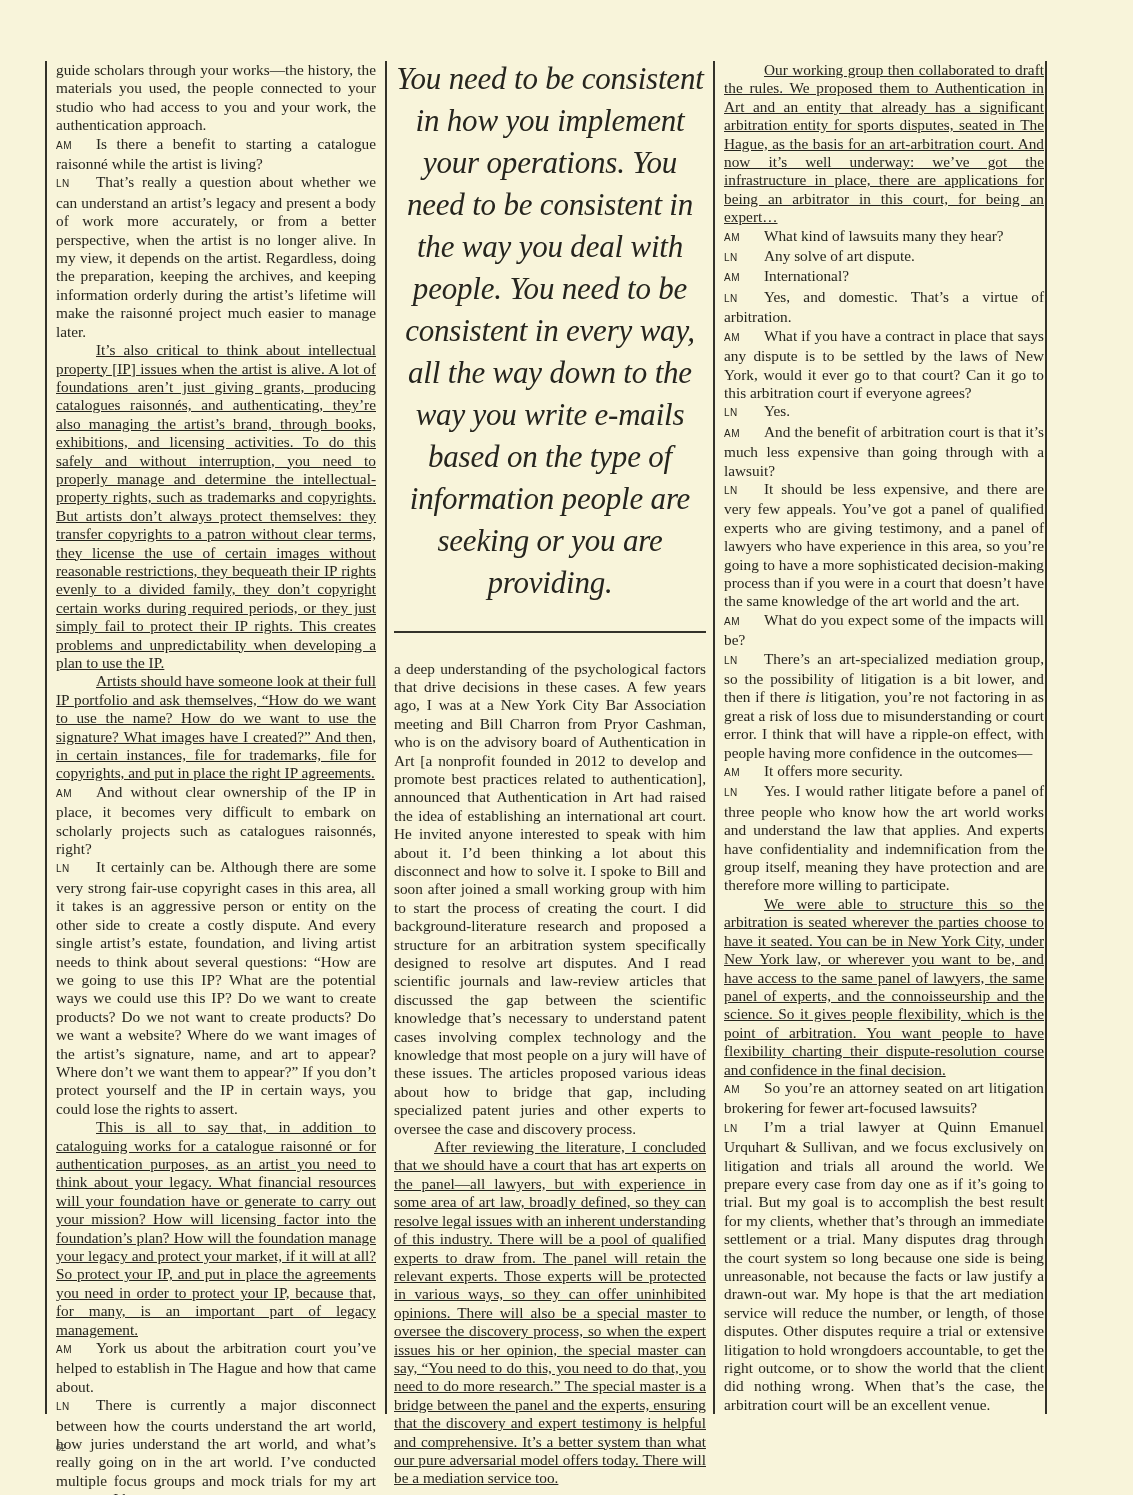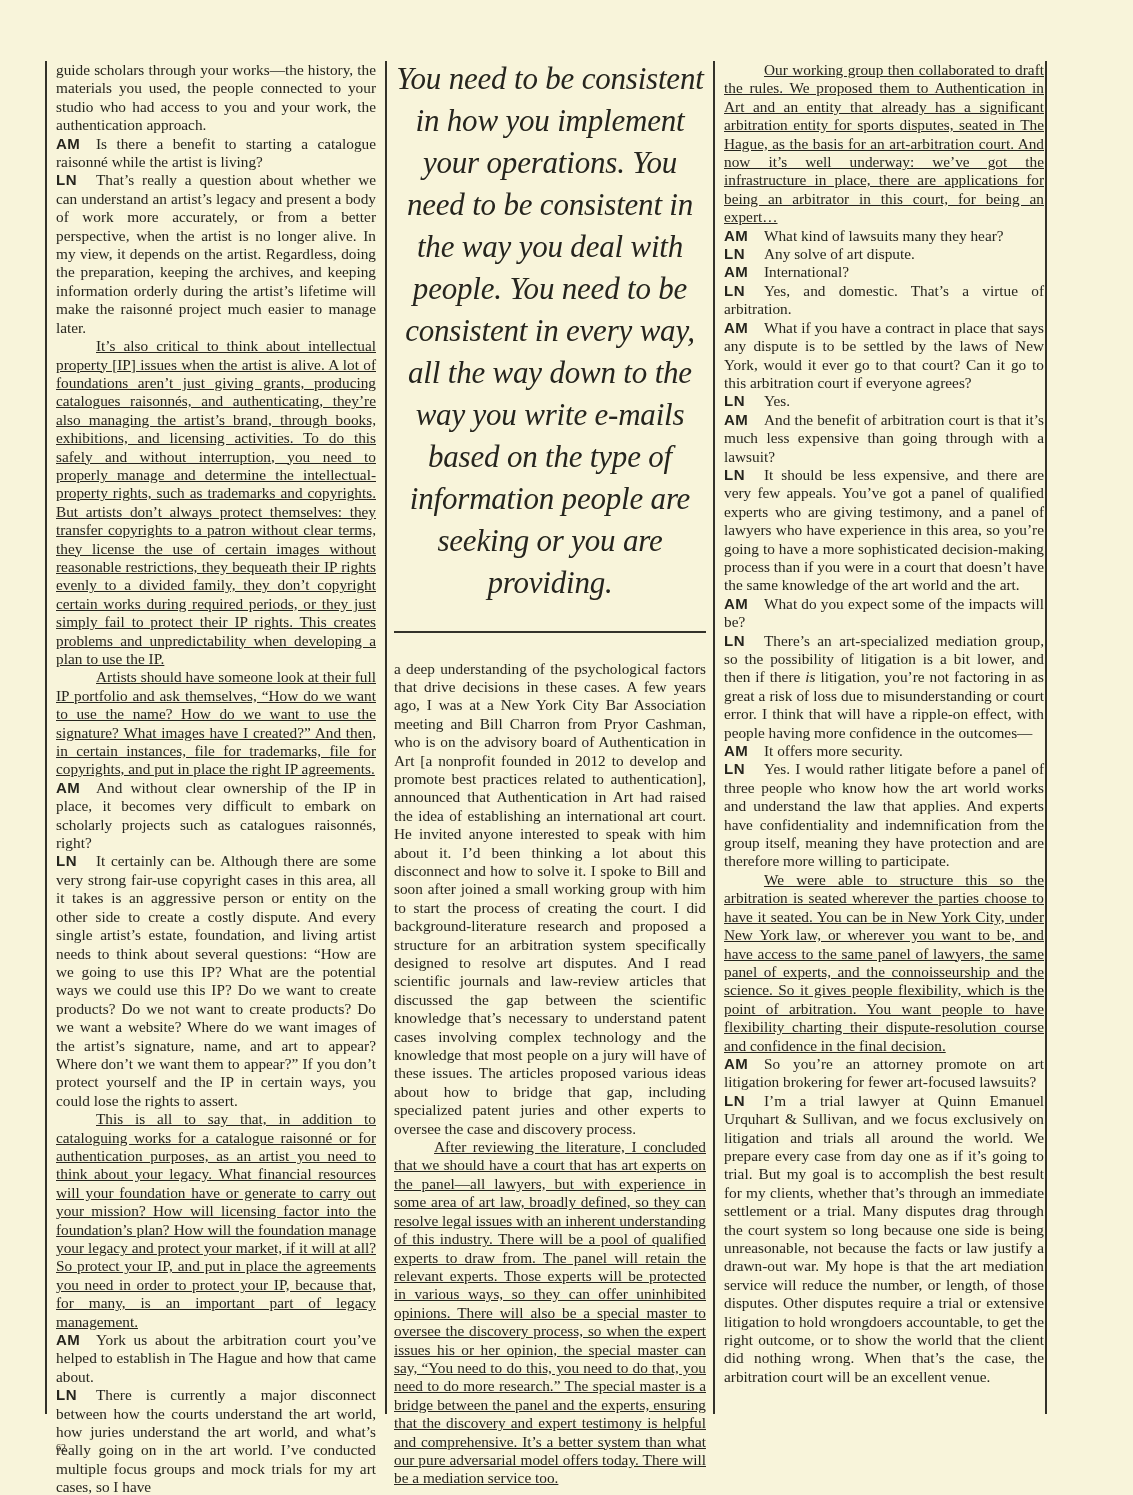--- a/index.html
+++ b/index.html
@@ -36,22 +36,22 @@
   }
   .col-left   { left: 56px;  width: 320px; }
   .col-middle { left: 394px; width: 312px; top: 58px; }
   .col-right  { left: 724px; width: 320px; }
 
   p.para { margin: 0; }
   p.para.indent { text-indent: 40px; text-decoration: underline; }
 
   .speaker {
     font-family: "Liberation Sans", sans-serif;
-    font-weight: 700;
-    font-size: 15px;
+    font-weight: 400;
+    font-size: 10px;
     letter-spacing: 0.5px;
     display: inline-block;
     width: 40px;
     text-indent: 0;
   }
 
   .pull-quote {
     font-style: italic;
     font-size: 31px;
     line-height: 42px;
@@ -117,19 +117,19 @@
       <p class="para"><span class="speaker">LN</span><span>Yes, and domestic. That’s a virtue of arbitration.</span></p>
       <p class="para"><span class="speaker">AM</span><span>What if you have a contract in place that says any dispute is to be settled by the laws of New York, would it ever go to that court? Can it go to this arbitration court if everyone agrees?</span></p>
       <p class="para"><span class="speaker">LN</span><span>Yes.</span></p>
       <p class="para"><span class="speaker">AM</span><span>And the benefit of arbitration court is that it’s much less expensive than going through with a lawsuit?</span></p>
       <p class="para"><span class="speaker">LN</span><span>It should be less expensive, and there are very few appeals. You’ve got a panel of qualified experts who are giving testimony, and a panel of lawyers who have experience in this area, so you’re going to have a more sophisticated decision-making process than if you were in a court that doesn’t have the same knowledge of the art world and the art.</span></p>
       <p class="para"><span class="speaker">AM</span><span>What do you expect some of the impacts will be?</span></p>
       <p class="para"><span class="speaker">LN</span><span>There’s an art-specialized mediation group, so the possibility of litigation is a bit lower, and then if there <em>is</em> litigation, you’re not factoring in as great a risk of loss due to misunderstanding or court error. I think that will have a ripple-on effect, with people having more confidence in the outcomes—</span></p>
       <p class="para"><span class="speaker">AM</span><span>It offers more security.</span></p>
       <p class="para"><span class="speaker">LN</span><span>Yes. I would rather litigate before a panel of three people who know how the art world works and understand the law that applies. And experts have confidentiality and indemnification from the group itself, meaning they have protection and are therefore more willing to participate.</span></p>
       <p class="para indent"><span>We were able to structure this so the arbitration is seated wherever the parties choose to have it seated. You can be in New York City, under New York law, or wherever you want to be, and have access to the same panel of lawyers, the same panel of experts, and the connoisseurship and the science. So it gives people flexibility, which is the point of arbitration. You want people to have flexibility charting their dispute-resolution course and confidence in the final decision.</span></p>
-      <p class="para"><span class="speaker">AM</span><span>So you’re an attorney promote on art litigation brokering for fewer art-focused lawsuits?</span></p>
+      <p class="para"><span class="speaker">AM</span><span>So you’re an attorney seated on art litigation brokering for fewer art-focused lawsuits?</span></p>
       <p class="para"><span class="speaker">LN</span><span>I’m a trial lawyer at Quinn Emanuel Urquhart &amp; Sullivan, and we focus exclusively on litigation and trials all around the world. We prepare every case from day one as if it’s going to trial. But my goal is to accomplish the best result for my clients, whether that’s through an immediate settlement or a trial. Many disputes drag through the court system so long because one side is being unreasonable, not because the facts or law justify a drawn-out war. My hope is that the art mediation service will reduce the number, or length, of those disputes. Other disputes require a trial or extensive litigation to hold wrongdoers accountable, to get the right outcome, or to show the world that the client did nothing wrong. When that’s the case, the arbitration court will be an excellent venue.</span></p>
     </div>
 
   <div class="page-number">62</div>
 
 </div>
 
 </body></html>

